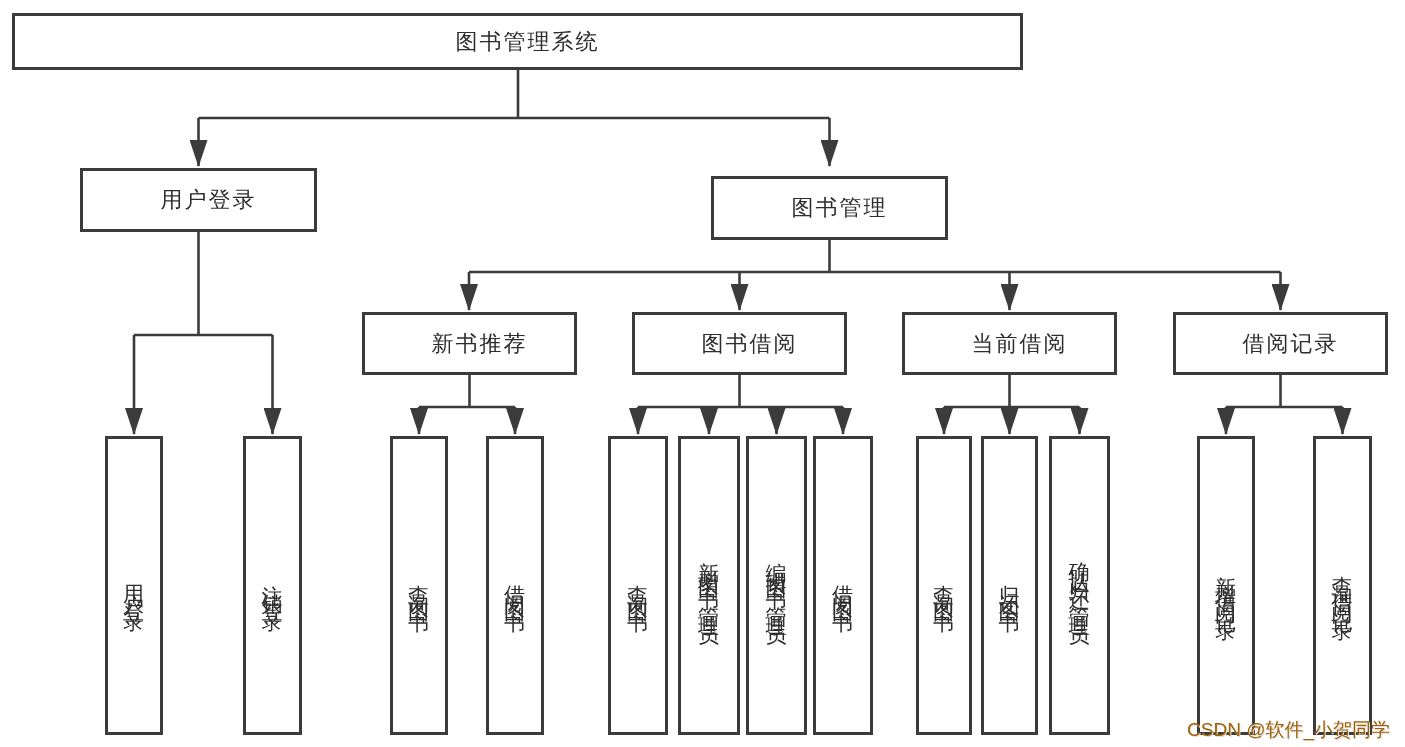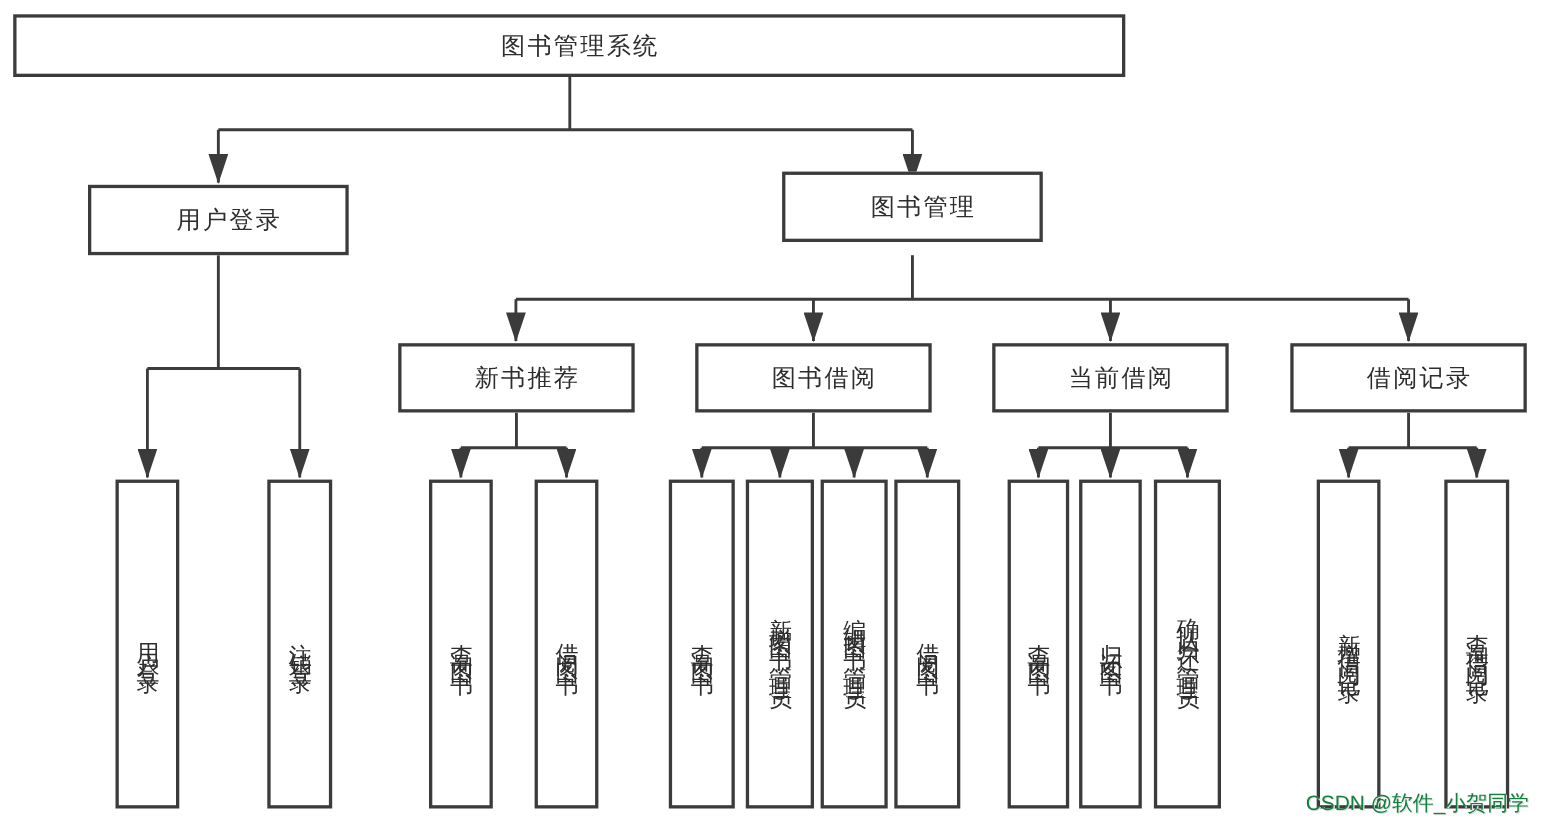--- a/index.html
+++ b/index.html
@@ -38,21 +38,21 @@
     text-orientation: mixed;
     font-size: 21px;
     letter-spacing: 9px;
     line-height: 1;
     white-space: nowrap;
   }
   
   .n-root   { left: 12px;   top: 13px;  width: 1011px; height: 57px; }
   
   .n-login  { left: 80px;   top: 168px; width: 237px;  height: 64px; }
-  .n-mgmt   { left: 711px;  top: 156px; width: 237px;  height: 64px; }
+  .n-mgmt   { left: 711px;  top: 176px; width: 237px;  height: 64px; }
   
   .n-recom  { left: 362px;  top: 312px; width: 215px;  height: 63px; }
   .n-borrow { left: 632px;  top: 312px; width: 215px;  height: 63px; }
   .n-current{ left: 902px;  top: 312px; width: 215px;  height: 63px; }
   .n-record { left: 1173px; top: 312px; width: 215px;  height: 63px; }
   
   .l1  { left: 105px;  width: 58px; }
   .l2  { left: 243px;  width: 59px; }
   .l3  { left: 390px;  width: 58px; }
   .l4  { left: 486px;  width: 58px; }
@@ -63,21 +63,21 @@
   .l9  { left: 916px;  width: 56px; }
   .l10 { left: 981px;  width: 57px; }
   .l11 { left: 1049px; width: 61px; }
   .l12 { left: 1197px; width: 58px; }
   .l13 { left: 1313px; width: 59px; }
   .watermark {
     position: absolute;
     right: 15px;
     bottom: 4px;
     font-size: 19px;
-    color: #15803d;
+    color: #a16207;
     text-shadow: 1px 1px 0 #dedede;
     white-space: nowrap;
     z-index: 5;
   }
 </style>
 </head>
 <body>
 
 <div class="canvas">
 

